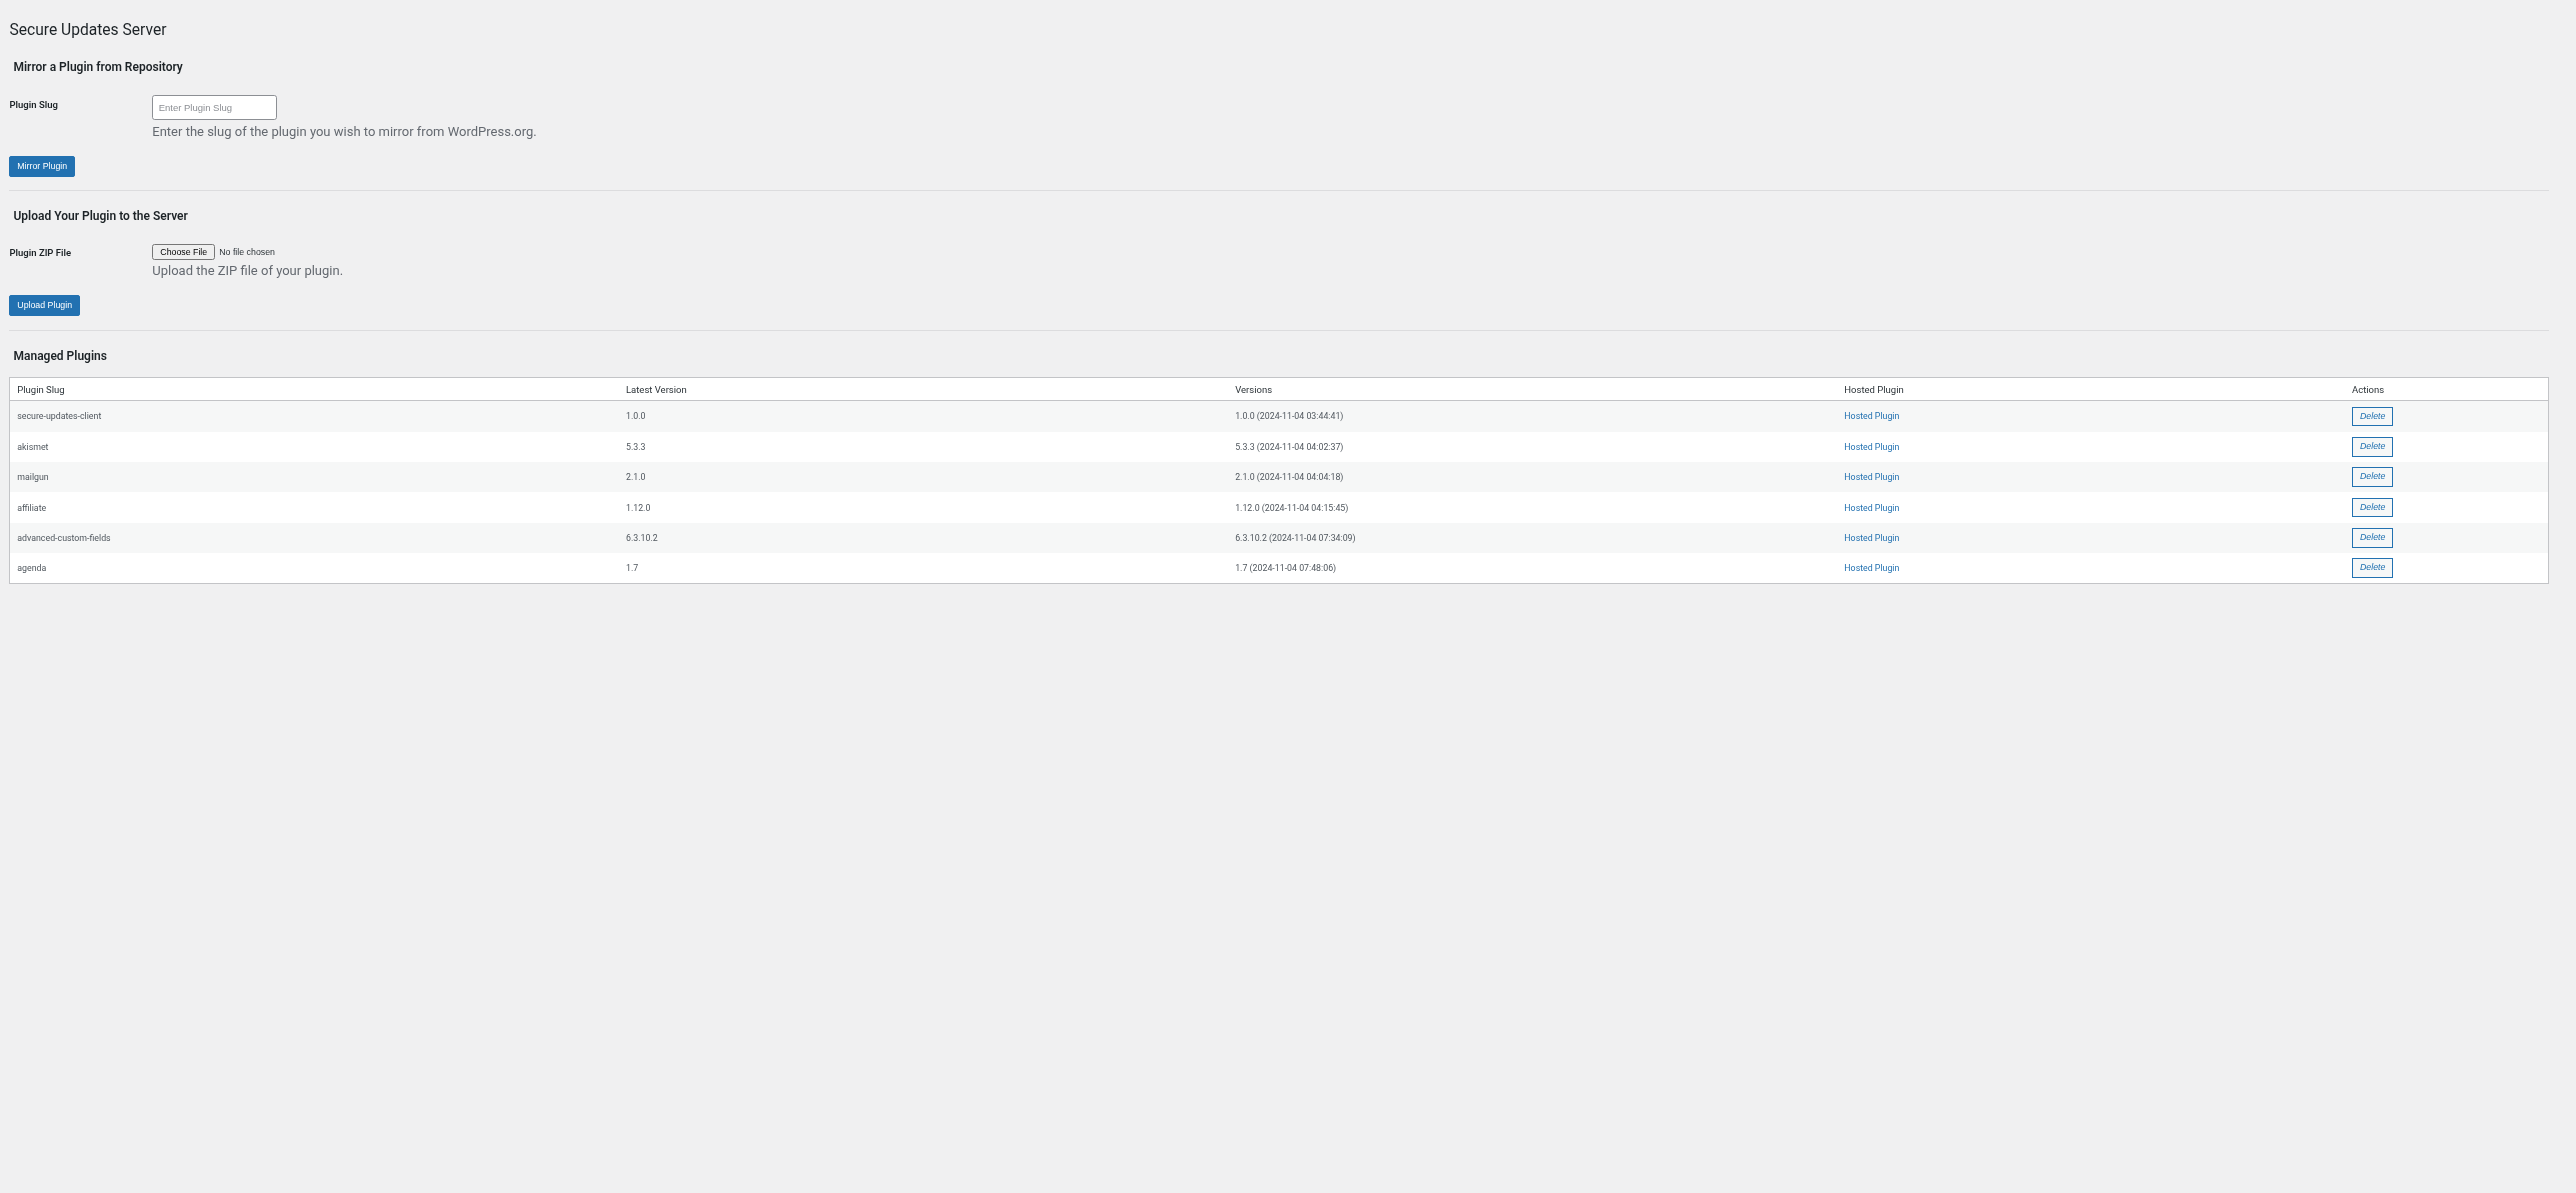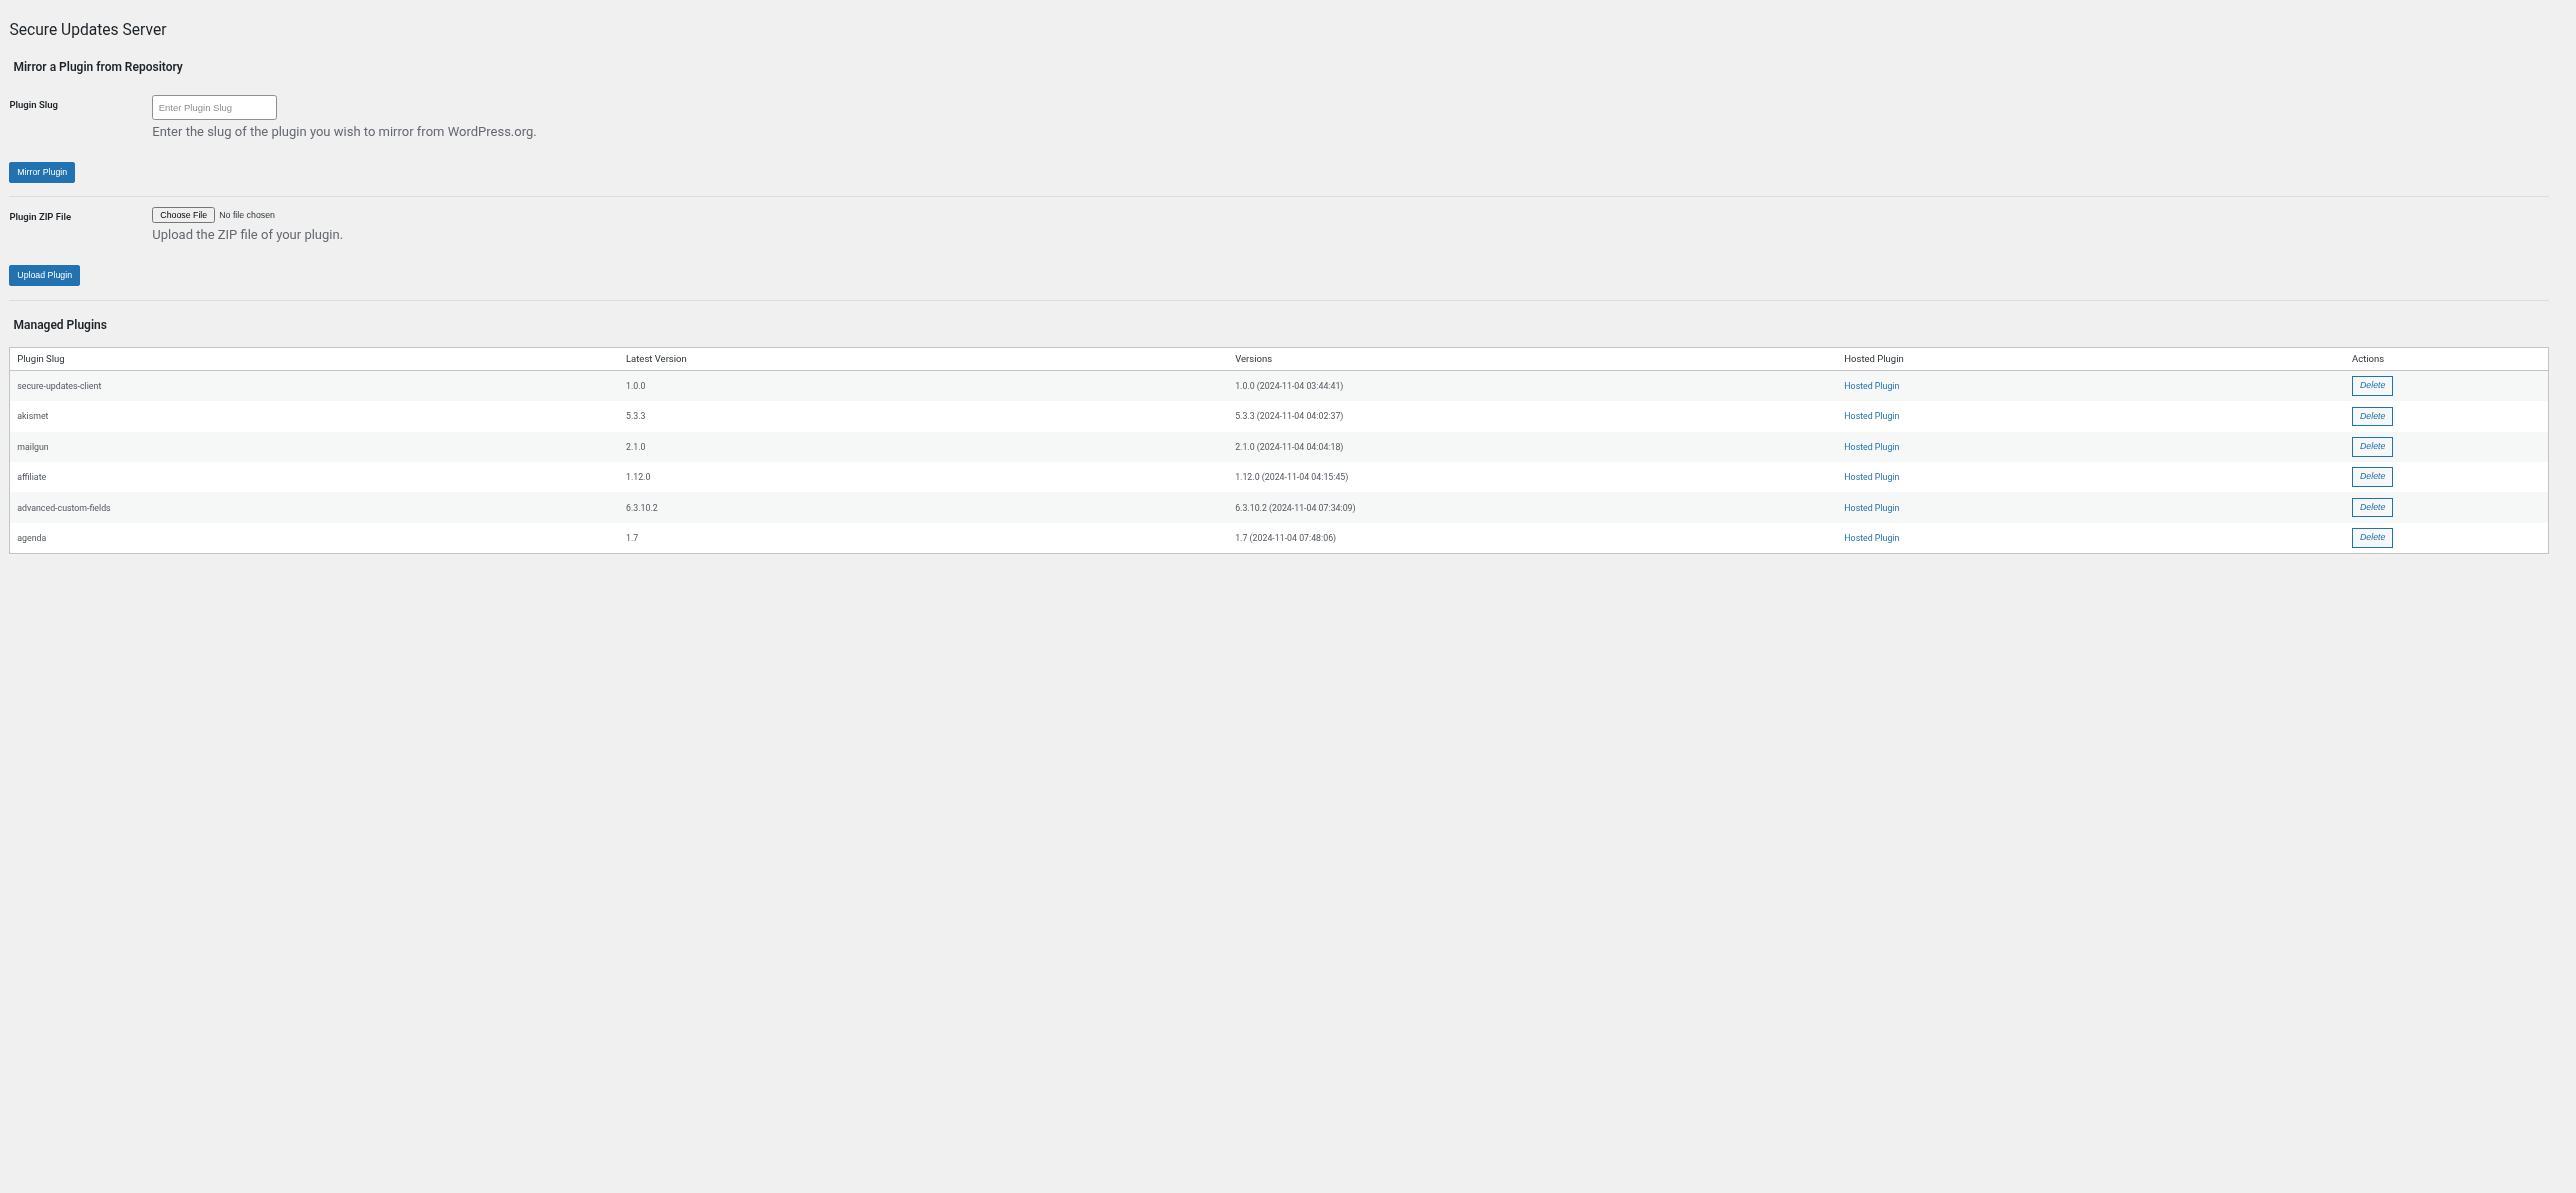--- a/index.html
+++ b/index.html
@@ -78,21 +78,21 @@
     background: #2271b1;
     border: 0.7px solid #2271b1;
     color: #fff;
     padding: 0 6.8px;
     min-height: 20.3px;
     line-height: 2.15;
     font-size: 8.8px;
     border-radius: 2px;
     cursor: pointer;
     display: inline-block;
-    margin-top: 13px;
+    margin-top: 7px;
   }
   .button-secondary {
     background: #f6f7f7;
     border: 0.7px solid #2271b1;
     color: #2271b1;
     padding: 0 7px;
     min-height: 19px;
     line-height: 2;
     font-size: 8.8px;
     border-radius: 0;
@@ -159,20 +159,21 @@
         <input type="text" placeholder="Enter Plugin Slug" style="">
         <p class="description">Enter the slug of the plugin you wish to mirror from WordPress.org.</p>
       </td>
     </tr>
   </tbody>
     </table>
   <button class="button-primary">Mirror Plugin</button>
 
   <hr>
 
+  <h2>Upload Your Plugin to the Server</h2>
 
   <table class="form-table">
     <tbody>
         <tr>
       <th>Plugin ZIP File</th>
       <td>
         <input type="file" style="">
         <p class="description">Upload the ZIP file of your plugin.</p>
       </td>
     </tr>

